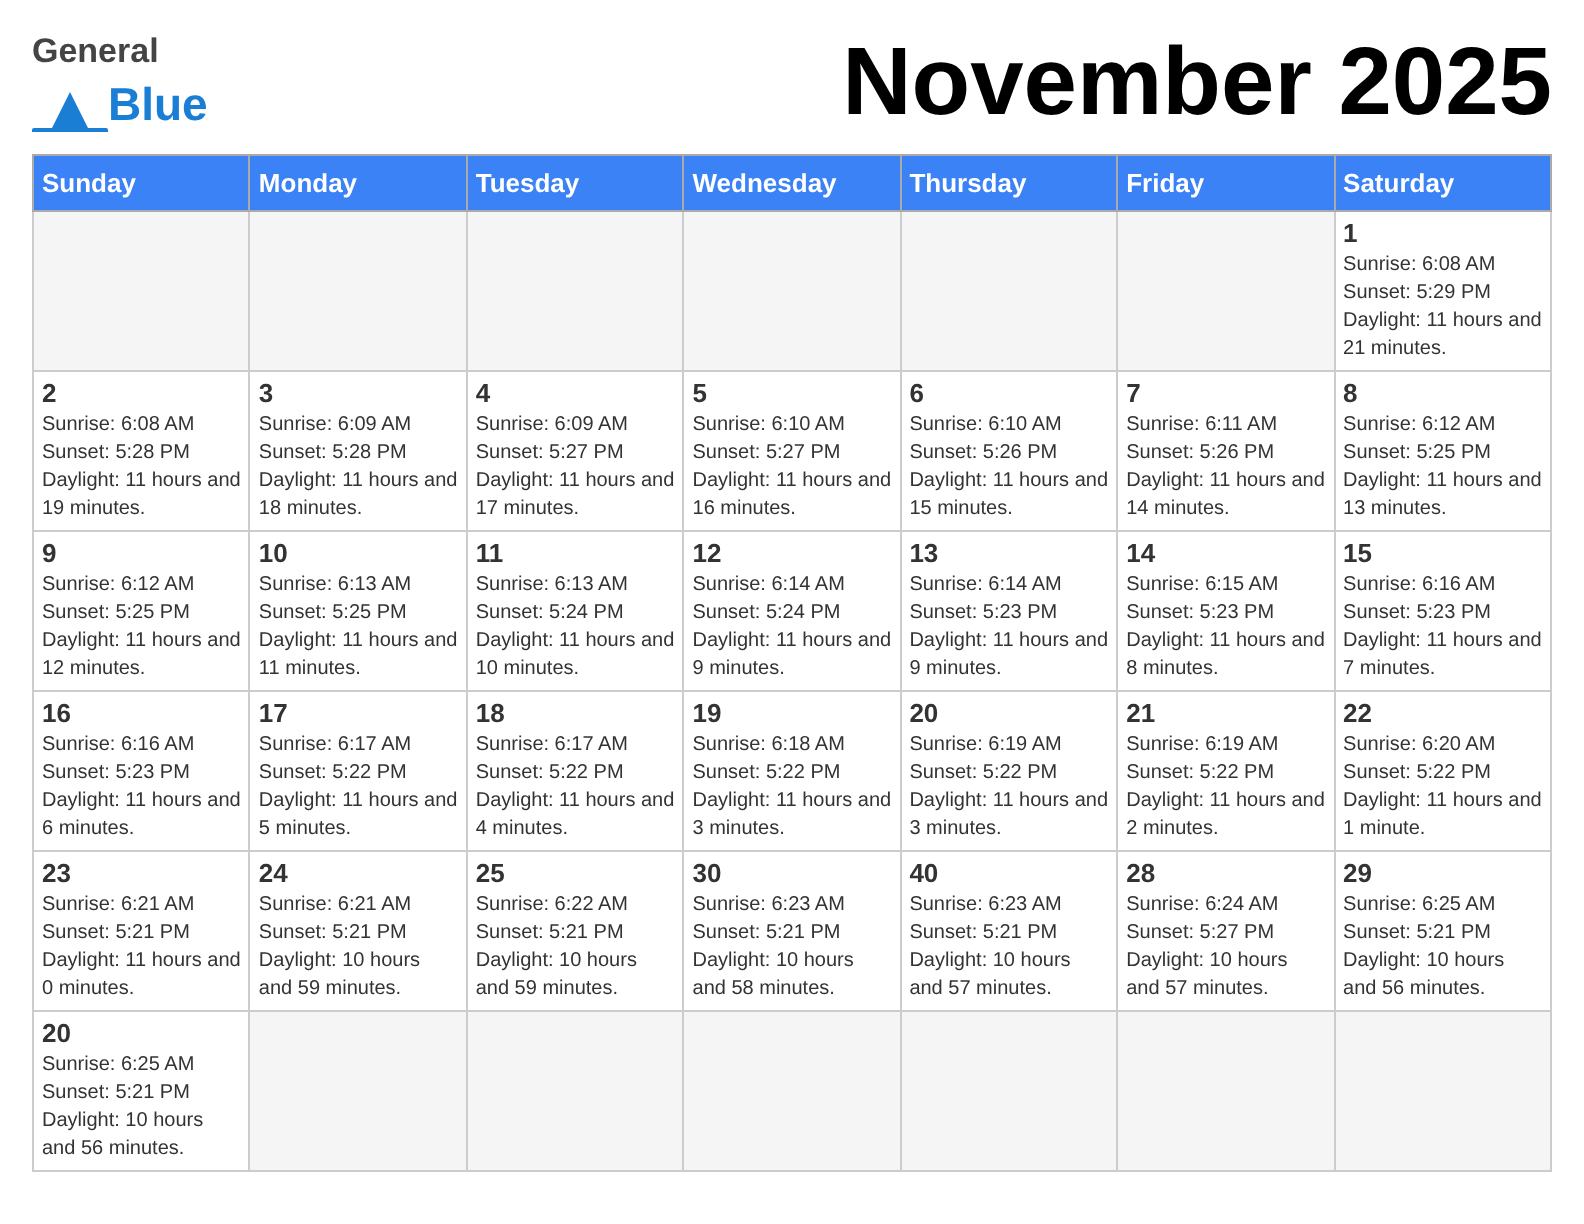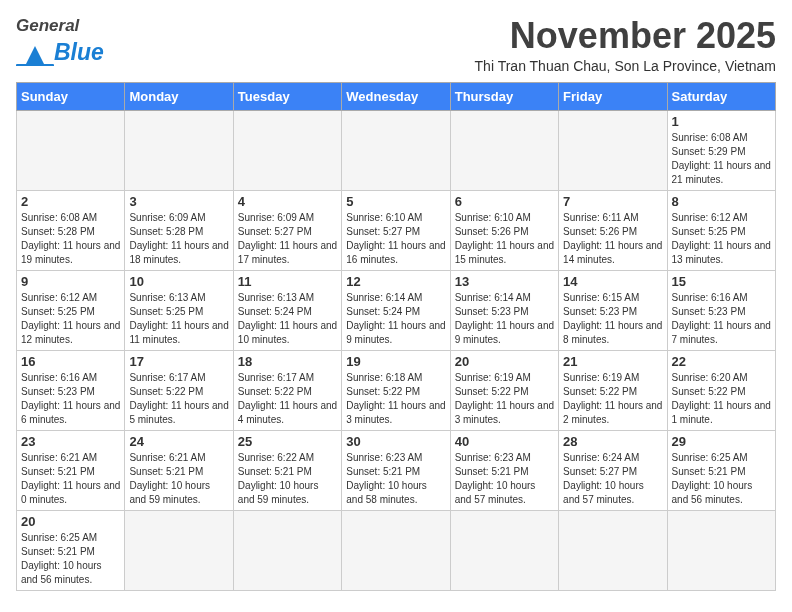--- a/index.html
+++ b/index.html
@@ -18,23 +18,23 @@
     }
     .logo {
       display: flex;
       flex-direction: column;
       align-items: flex-start;
     }
     .title-area {
       text-align: right;
     }
     .month-title {
-      font-size: 36px;
+      font-size: 48px;
       font-weight: bold;
-      color: #404040;
+      color: #000000;
       line-height: 1.1;
     }
     .subtitle {
       font-size: 14px;
       color: #333;
       margin-top: 2px;
     }
     .calendar {
       width: 100%;
       border-collapse: collapse;
@@ -77,21 +77,20 @@
     .logo-icon {
       display: flex;
       align-items: center;
       gap: 2px;
       margin-bottom: 2px;
     }
     .logo-word {
       font-size: 17px;
       font-weight: bold;
       color: #444;
-      font-style: italic;
     }
   </style>
 </head>
 <body>
 
 <div class="header-section">
   <div class="logo">
     <div class="logo-icon">
       <span class="logo-word"><span>General</span></span>
     </div>
@@ -99,21 +98,20 @@
 
       <svg width="38" height="28" viewBox="0 0 38 28">
         <polygon points="10,26 28,26 19,8" fill="#1a7fd4"></polygon>
         <rect x="0" y="26" width="38" height="3" fill="#1a7fd4" rx="1"></rect>
       </svg>
       <span class="logo-word" style="color:#1a7fd4;font-size:23px;font-weight:bold;">Blue</span>
     </div>
   </div>
   <div class="title-area">
     <div class="month-title">November 2025</div>
-    <div class="subtitle">Thi Tran Thuan Chau, Son La Province, Vietnam</div>
   </div>
 </div>
 
 <table class="calendar">
   <thead>
     <tr>
     <th>Sunday</th>
         <th>Monday</th>
         <th>Tuesday</th>
         <th>Wednesday</th>

